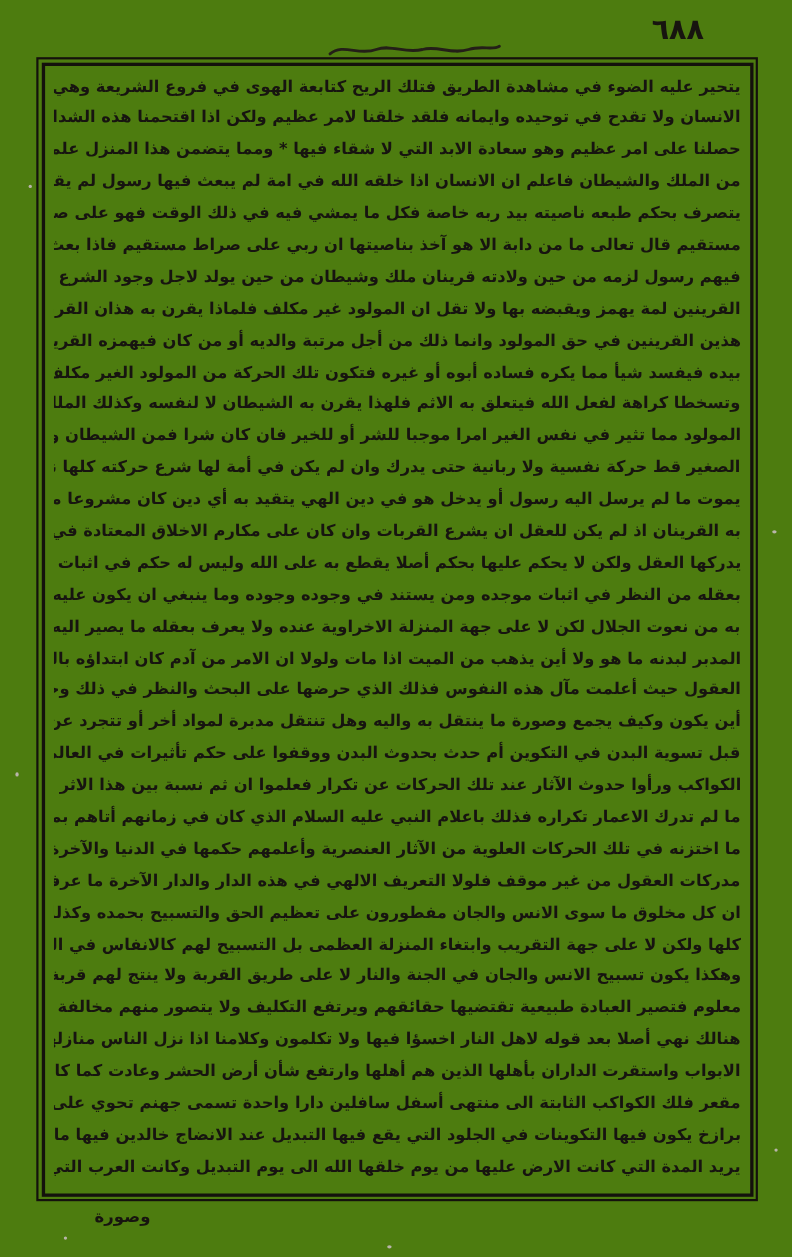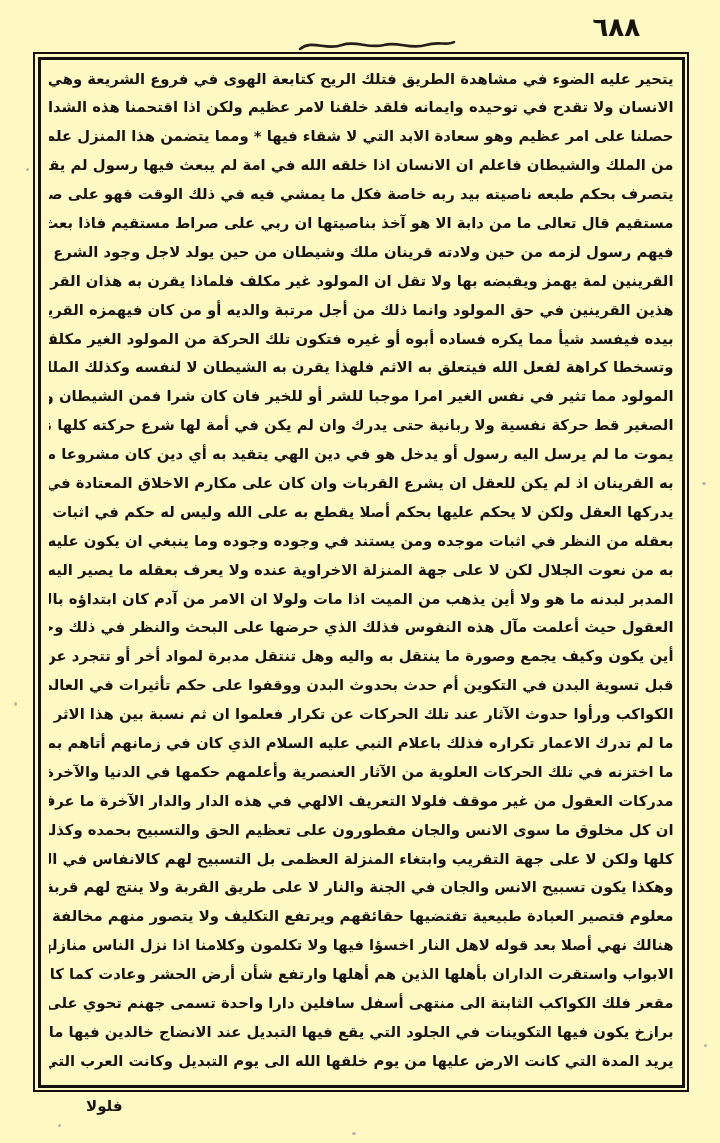--- a/index.html
+++ b/index.html
@@ -77,21 +77,21 @@
 
   .speck {
     position: absolute;
     border-radius: 50%;
     background: #b9b5aa;
   }
 </style>
 </head>
 <body>
 
-<div class="sheet" style="background: #fef9c3; color: rgb(23, 20, 16);">
+<div class="sheet" style="background: #4d7c0f; color: rgb(23, 20, 16);">
 
   <div class="folio">٦٨٨</div>
 
   <svg class="ornament" viewBox="0 0 158 18" xmlns="http://www.w3.org/2000/svg">
     <path d="M2,13 C14,3 28,15 44,9 C58,4 70,13 86,9 C100,5 112,14 128,9 C140,5 150,10 156,6" fill="none" stroke="#241f18" stroke-width="2.6" stroke-linecap="round"></path>
   </svg>
 
   <div class="frame">
     <div class="frame-inner">
       <div class="textblock" lang="ar">
@@ -127,21 +127,21 @@
           <div class="line">معلوم فتصير العبادة طبيعية تقتضيها حقائقهم ويرتفع التكليف ولا يتصور منهم مخالفة لامر الله اذا ورد عليهم ولا يبقى</div>
           <div class="line">هنالك نهي أصلا بعد قوله لاهل النار اخسؤا فيها ولا تكلمون وكلامنا اذا نزل الناس منازلهم في كل دار وغلقت</div>
           <div class="line">الابواب واستقرت الداران بأهلها الذين هم أهلها وارتفع شأن أرض الحشر وعادت كما كانا نارا وصار كل ما تحت</div>
           <div class="line">مقعر فلك الكواكب الثابتة الى منتهى أسفل سافلين دارا واحدة تسمى جهنم تحوي على حرور وزمهرير وبينهما</div>
           <div class="line">برازخ يكون فيها التكوينات في الجلود التي يقع فيها التبديل عند الانضاج خالدين فيها ما دامت السموات والارض</div>
           <div class="line">يريد المدة التي كانت الارض عليها من يوم خلقها الله الى يوم التبديل وكانت العرب التي نزل القرآن بلسانها تطلق هذه</div>
         </div>
     </div>
   </div>
 
-  <div class="catchword">فلولا</div>
+  <div class="catchword">وصورة</div>
 
   <span class="speck" style="left:26px; top:168px; width:3px; height:3px;"></span>
   <span class="speck" style="left:702px; top:482px; width:4px; height:3px;"></span>
   <span class="speck" style="left:58px; top:1124px; width:3px; height:3px;"></span>
   <span class="speck" style="left:352px; top:1132px; width:4px; height:3px;"></span>
   <span class="speck" style="left:14px; top:702px; width:3px; height:4px;"></span>
   <span class="speck" style="left:704px; top:1044px; width:3px; height:3px;"></span>
 
 </div>
 

